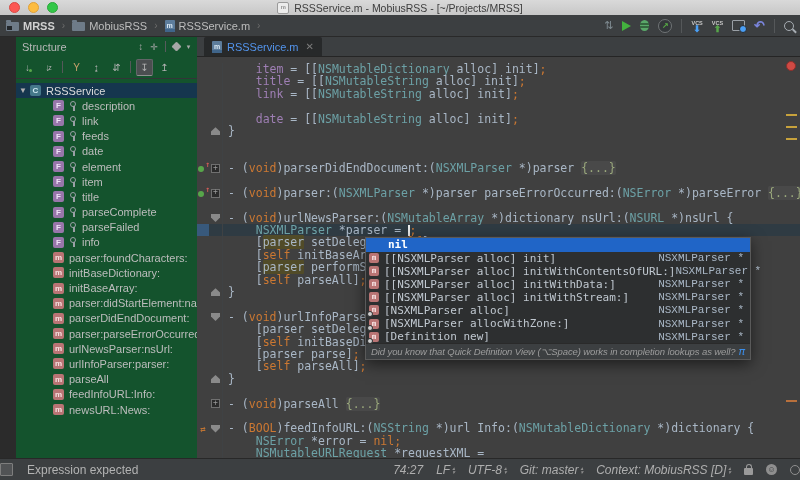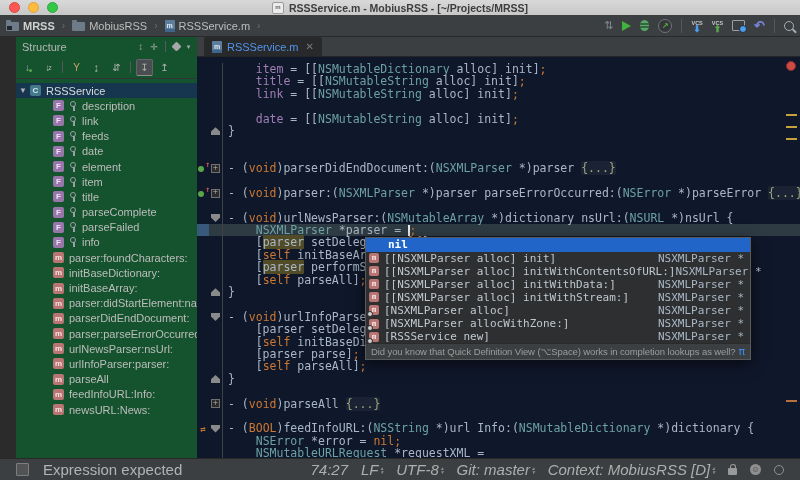--- a/index.html
+++ b/index.html
@@ -2,21 +2,21 @@
 <html><head>
 <meta charset="utf-8">
 <style>
   html,body{margin:0;padding:0;background:#2b2b2b;width:800px;height:480px;overflow:hidden;
     font-family:"Liberation Sans",sans-serif;-webkit-font-smoothing:antialiased;}
   #app{position:relative;width:800px;height:480px;background:#2b2b2b;}
 
   
   #titlebar{position:absolute;left:0;top:0;width:800px;height:15px;
     background:linear-gradient(#d9d9d9,#c7c7c7);border-bottom:1px solid #9f9f9f;
-    display:flex;align-items:center;font-weight:bold;}
+    display:flex;align-items:center;}
   .tl{width:9px;height:9px;border-radius:50%;margin-left:8px;}
   .tl.red{background:#fc5753;border:0.5px solid #d84a45;margin-left:9px;}
   .tl.yel{background:#fdbc40;border:0.5px solid #dfa13a;}
   .tl.grn{background:#33c748;border:0.5px solid #2aa83c;}
   #title-center{position:absolute;left:0;right:0;text-align:center;font-size:10.5px;color:#3d3d3d;
     display:flex;justify-content:center;align-items:center;gap:5px;}
   .mini-doc{display:inline-block;width:10px;height:10px;background:#ececec;border:1px solid #9a9a9a;
     border-radius:2px;font-size:6px;line-height:9px;text-align:center;color:#666;}
   .mini-doc::after{content:"m";}
 
@@ -90,21 +90,21 @@
   .indent-m{width:37px;flex:none;}
 
   
   #tabbar{position:absolute;left:197px;top:37px;width:603px;height:20px;background:#3c3f41;
     border-bottom:1px solid #252525;display:flex;align-items:flex-end;box-sizing:border-box;}
   .tab{height:19px;background:#27292a;display:flex;align-items:center;gap:5px;padding:0 8px;
     font-size:11px;color:#5394ec;margin-left:7px;border-radius:2px 2px 0 0;}
   .tab .close{color:#7c7c7c;font-size:10px;margin-left:2px;}
 
   
-  #editor{position:absolute;left:197px;top:57px;width:603px;height:401px;background:#0f172a;overflow:hidden;}
+  #editor{position:absolute;left:197px;top:57px;width:603px;height:401px;background:#404040;overflow:hidden;}
   #code-lines{padding-top:6px;font-family:"DejaVu Sans Mono",monospace;font-size:11.5px;line-height:12.4px;}
   .cl{height:12.4px;display:flex;white-space:pre;}
   .cl.cur{background:#2f3b43;}
   .gm{flex:none;width:12px;display:flex;align-items:center;justify-content:center;position:relative;}
   .cl.cur .gm{background:#38597c;}
   .gf{flex:none;width:13px;display:flex;align-items:center;justify-content:center;border-right:1px solid #3f4244;}
   .ct{padding-left:5px;color:#a9b7c6;}
   .tk-p{color:#a9b7c6;}
   .tk-k{color:#cc7832;}
   .tk-c{color:#6ca1a6;}
@@ -133,29 +133,29 @@
     font-family:"DejaVu Sans Mono",monospace;font-size:11px;}
   #popup-selected{height:13.5px;background:#2065c7;color:#ffffff;display:flex;align-items:center;
     padding-left:22px;font-weight:bold;}
   .prow{height:13.1px;display:flex;align-items:center;padding:0 6px 0 3px;color:#c0c8d0;}
   .micon{flex:none;width:10px;height:10px;border-radius:2px;background:#b97474;color:#f7e3e3;
     font-size:7.5px;font-weight:bold;text-align:center;line-height:10px;margin-right:5px;position:relative;}
   .micon::after{content:"m";}
   .micon.static::before{content:"";position:absolute;left:-2px;bottom:-2px;width:4px;height:4px;
     border-radius:50%;background:#cfcfcf;border:1px solid #2d2f30;}
   .ptext{white-space:pre;}
-  .ptype{margin-left:auto;color:#a9b7c6;white-space:pre;}
+  .ptype{margin-left:auto;color:#a9b7c6;white-space:pre;font-family:Liberation Mono, monospace;}
   #popup-hint{height:15px;background:#3c3f41;border-top:1px solid #2a2a2a;display:flex;align-items:center;
-    padding:0 5px;font-family:"Liberation Sans",sans-serif;font-size:9.5px;color:#9c9c9c;letter-spacing:-0.1px;}
+    padding:0 5px;font-family:"Liberation Sans",sans-serif;font-size:9.5px;color:#9c9c9c;letter-spacing:-0.1px;font-style:italic;}
   #popup-hint .pi{margin-left:auto;color:#3b8eea;font-size:11px;font-family:"DejaVu Sans",sans-serif;}
 
   
   #statusbar{position:absolute;left:0;top:458px;width:800px;height:22px;background:#3c3f41;
-    border-top:1px solid #282828;display:flex;align-items:center;padding:0 16px;box-sizing:border-box;
-    font-size:15px;color:#b3b3b3;}
+    border-top:1px solid #282828;display:flex;align-items:center;padding:0 0;box-sizing:border-box;
+    font-size:12px;color:#b3b3b3;}
   .sq-ic{width:11px;height:11px;border:1px solid #7e7e7e;background:#515355;border-radius:1px;margin-right:14px;}
   #status-right{margin-left:auto;display:flex;align-items:center;gap:13px;color:#aeaeae;}
   .ud{display:inline-flex;flex-direction:column;font-size:5.5px;line-height:4px;color:#8f8f8f;vertical-align:1px;margin-left:2px;}
   .ud::before{content:"▴";}
   .ud::after{content:"▾";}
   .lock-ic{width:9px;height:7px;background:#9a9a9a;border-radius:1px;position:relative;margin-top:3px;}
   .lock-ic::before{content:"";position:absolute;left:1.5px;top:-4px;width:4px;height:4px;border:1.5px solid #9a9a9a;
     border-bottom:none;border-radius:4px 4px 0 0;}
   .face-ic{width:11px;height:11px;border-radius:50%;background:#8f8f8f;color:#3c3f41;font-size:8px;
     line-height:11px;text-align:center;}
@@ -440,21 +440,21 @@
           <span class="ptext">[NSXMLParser alloc]</span>
           <span class="ptype">NSXMLParser *</span>
         </div>
         <div class="prow">
           <span class="micon static"></span>
           <span class="ptext">[NSXMLParser allocWithZone:]</span>
           <span class="ptype">NSXMLParser *</span>
         </div>
         <div class="prow">
           <span class="micon static"></span>
-          <span class="ptext">[RSSService new]</span>
+          <span class="ptext">[Definition new]</span>
           <span class="ptype">NSXMLParser *</span>
         </div>
       </div>
     <div id="popup-hint">
       <span>Did you know that Quick Definition View (⌥Space) works in completion lookups as well?</span>
       <span class="pi">π</span>
     </div>
   </div>
 
   <div id="statusbar">

